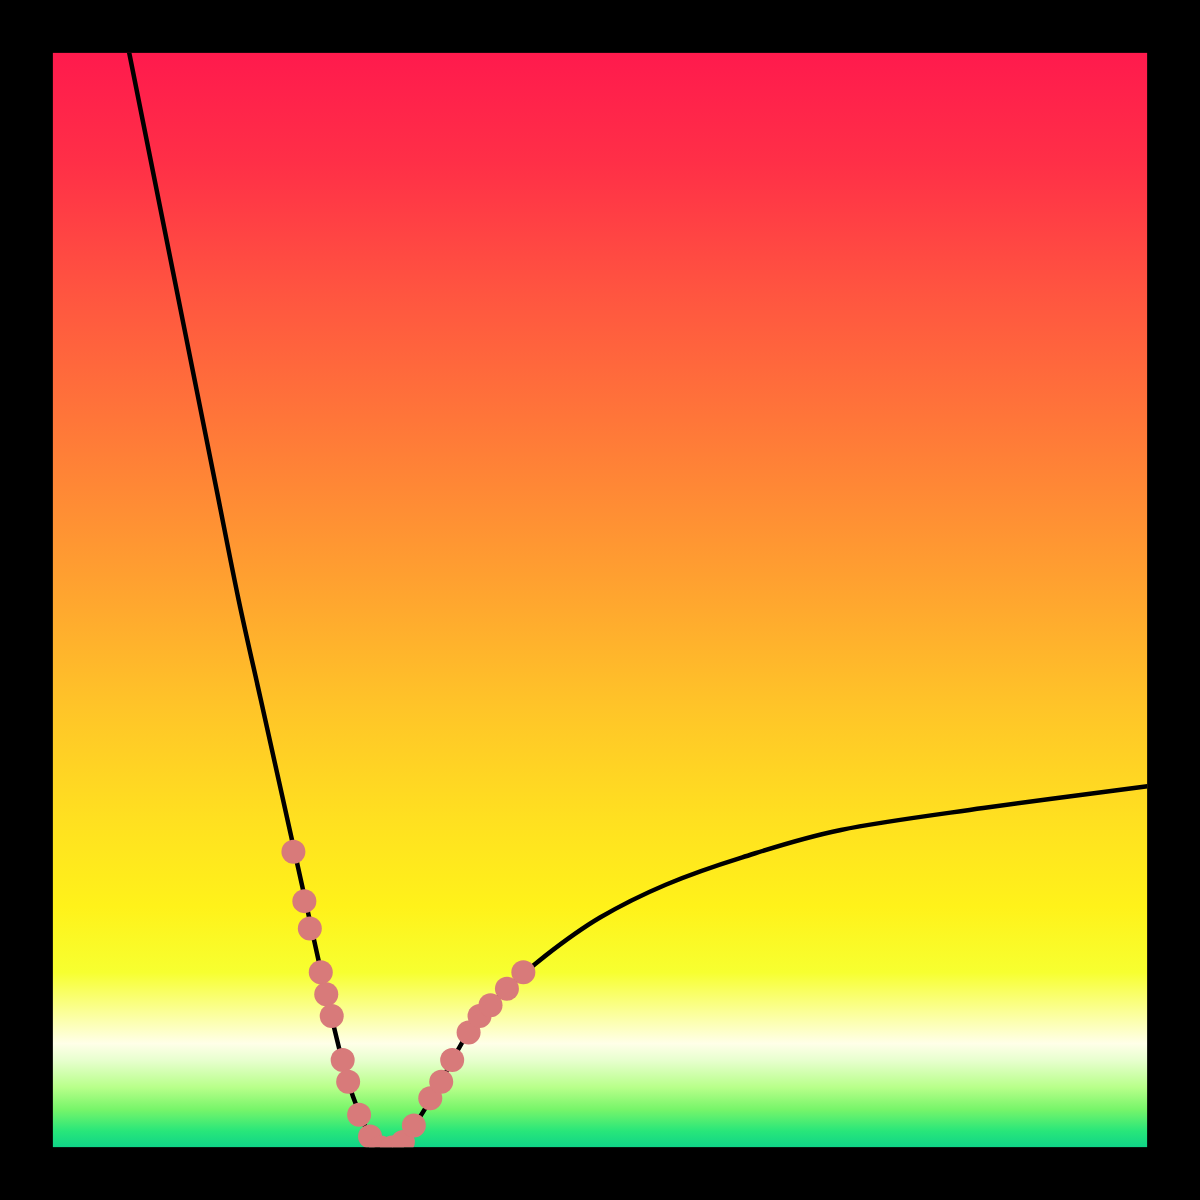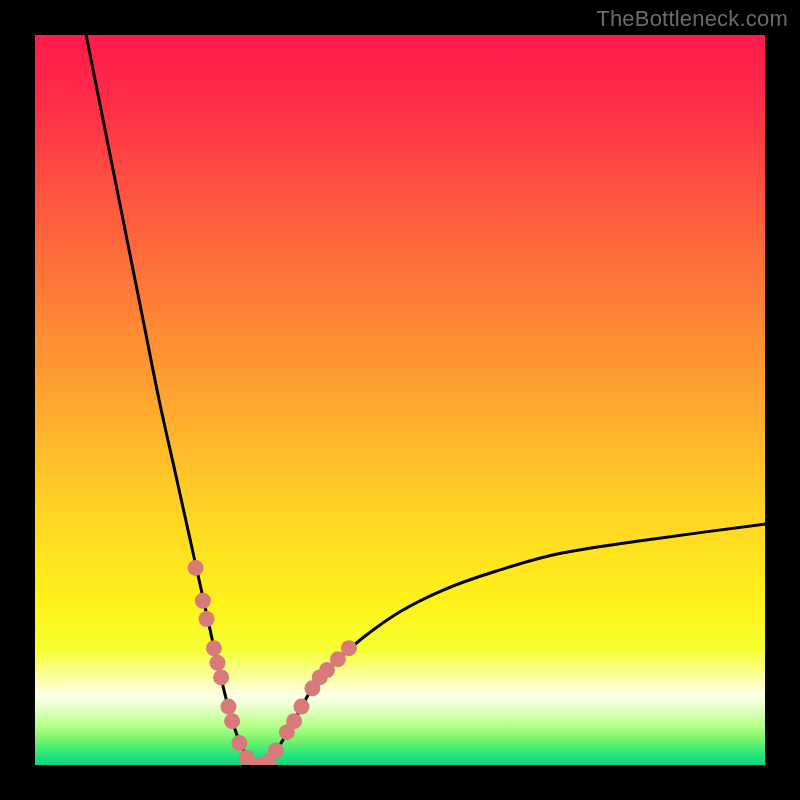--- a/index.html
+++ b/index.html
@@ -97,14 +97,13 @@
           <circle cx="266.45" cy="671.6" r="8" fill="#d87a7a" stroke="#b05050" stroke-width="0"></circle>
           <circle cx="277.4" cy="653.35" r="8" fill="#d87a7a" stroke="#b05050" stroke-width="0"></circle>
           <circle cx="284.7" cy="642.4" r="8" fill="#d87a7a" stroke="#b05050" stroke-width="0"></circle>
           <circle cx="292" cy="635.1" r="8" fill="#d87a7a" stroke="#b05050" stroke-width="0"></circle>
           <circle cx="302.95" cy="624.15" r="8" fill="#d87a7a" stroke="#b05050" stroke-width="0"></circle>
           <circle cx="313.9" cy="613.2" r="8" fill="#d87a7a" stroke="#b05050" stroke-width="0"></circle>
         </g>
     </svg>
   </div>
 
-  <div class="watermark">TheBottleneck.com</div>
 </div>
 
 </body></html>

